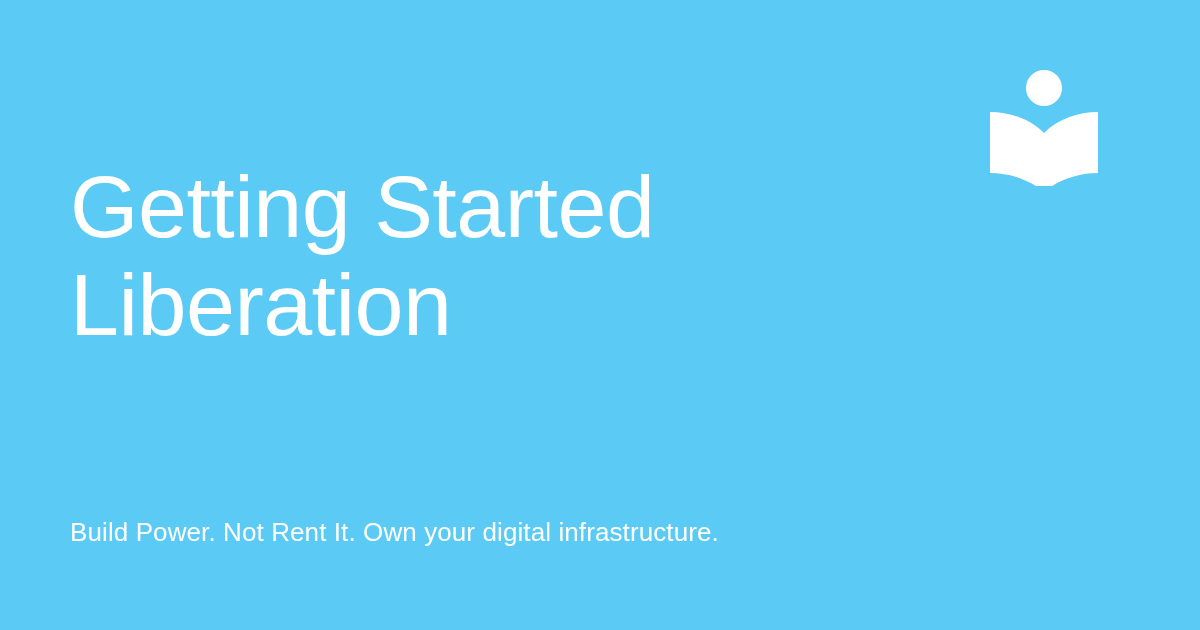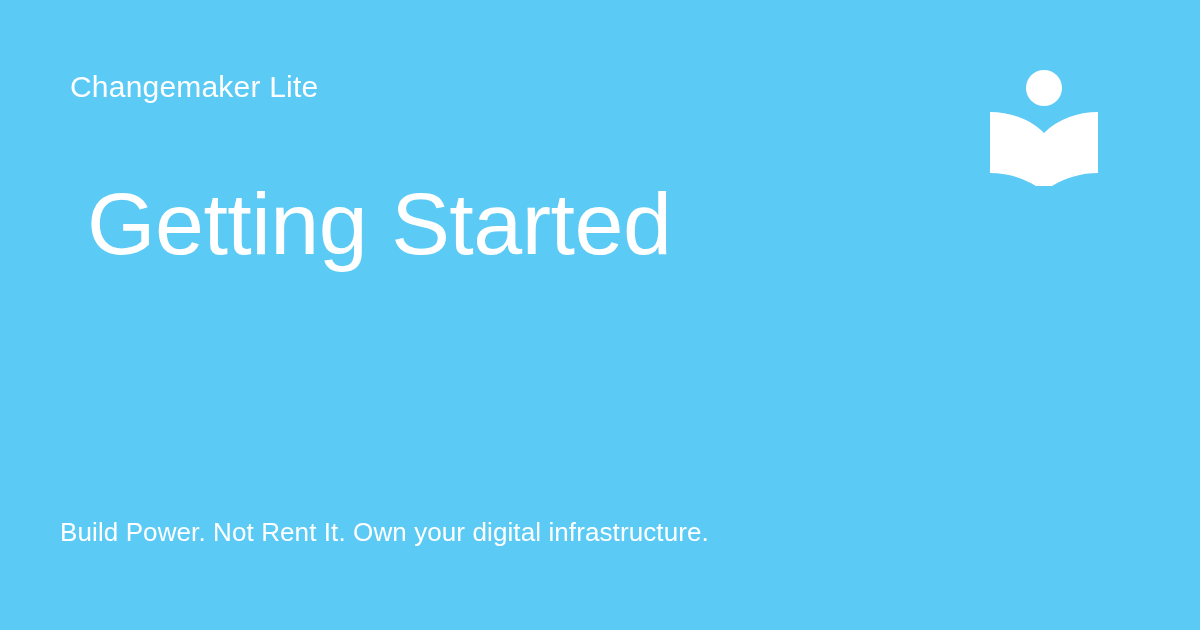--- a/index.html
+++ b/index.html
@@ -36,37 +36,37 @@
     color: #FFFFFF;
     white-space: nowrap;
   }
 
   
   .headline {
     position: absolute;
     left: 70px;
     top: 158px;
     width: 820px;
-    margin: 17px;
+    margin: 0;
     padding: 0;
     font-size: 88px;
     font-weight: 300;
     line-height: 98px;
     letter-spacing: -0.5px;
     color: #FFFFFF;
   }
   .headline .hl-line {
     display: block;
     white-space: nowrap;
   }
 
   
   .tagline {
     position: absolute;
-    left: 60px;
+    left: 70px;
     top: 515px;
     font-size: 26px;
     font-weight: 400;
     line-height: 34px;
     letter-spacing: 0.1px;
     color: #FFFFFF;
     white-space: nowrap;
   }
 
   
@@ -81,24 +81,24 @@
     display: block;
     width: 116px;
     height: 122px;
   }
 </style>
 </head>
 <body>
 
 <div class="card">
 
-  <div class="brand">Changemaker Lite</div>
 
   <h1 class="headline">
     <span class="hl-line">Getting Started</span>
+    <span class="hl-line">Liberation</span>
   </h1>
 
   <div class="tagline">Build Power. Not Rent It. Own your digital infrastructure.</div>
 
   <div class="logo">
     <svg viewBox="0 0 116 122" xmlns="http://www.w3.org/2000/svg">
 
       <circle cx="58" cy="24" r="18" fill="#FFFFFF"></circle>
 
       <path d="M4 48 L4 109 C24 109 44 116 58 128 L58 69 C44 55 24 48 4 48 Z" fill="#FFFFFF"></path>

